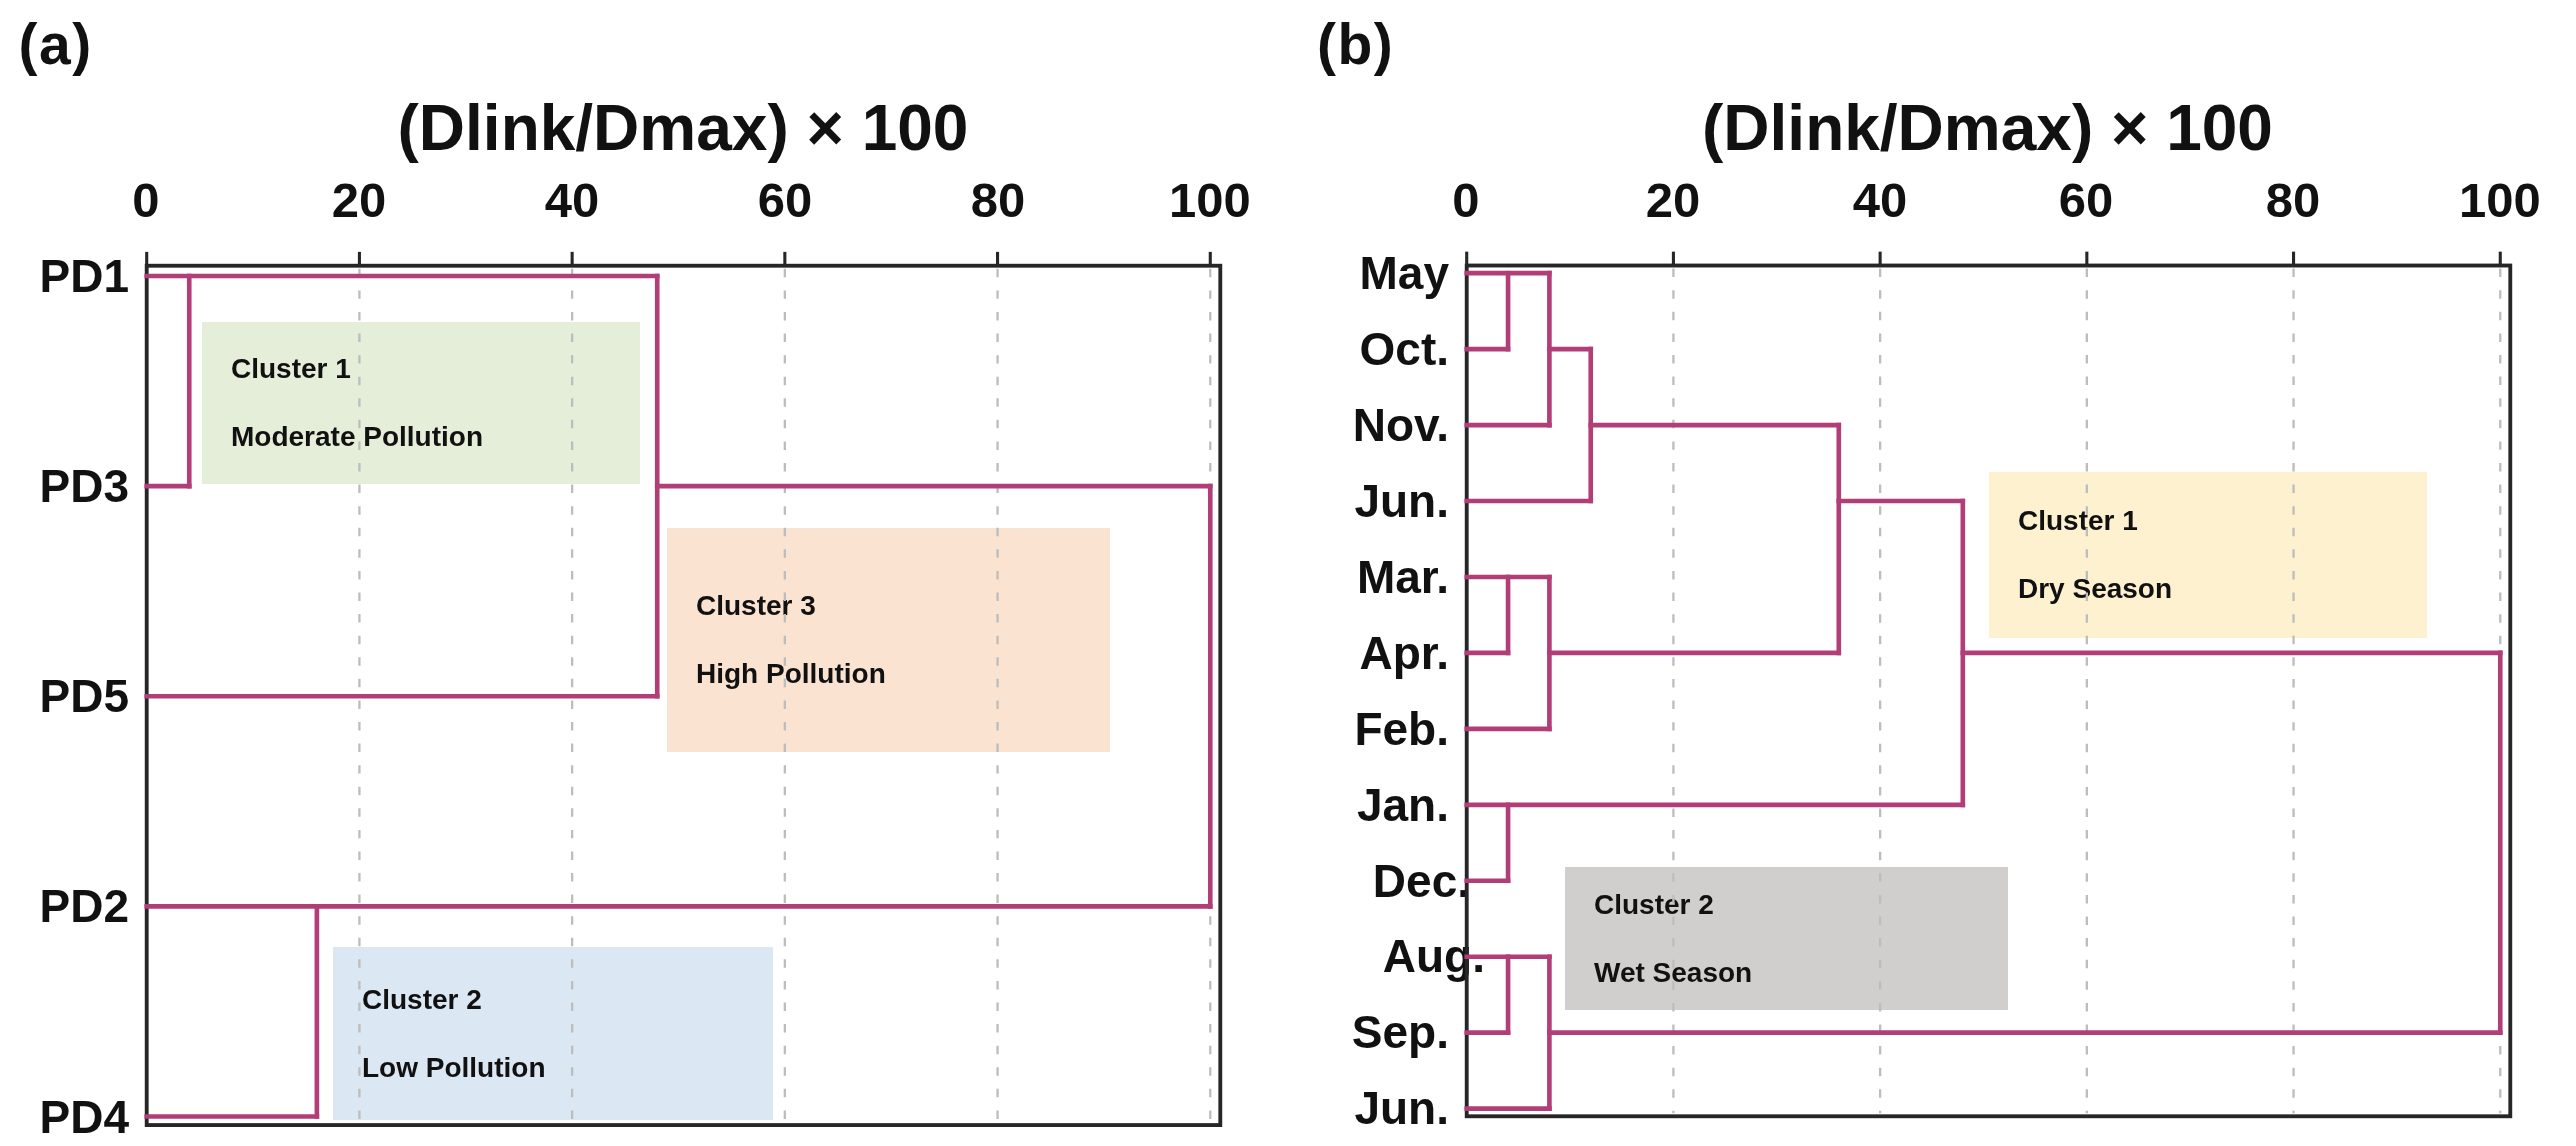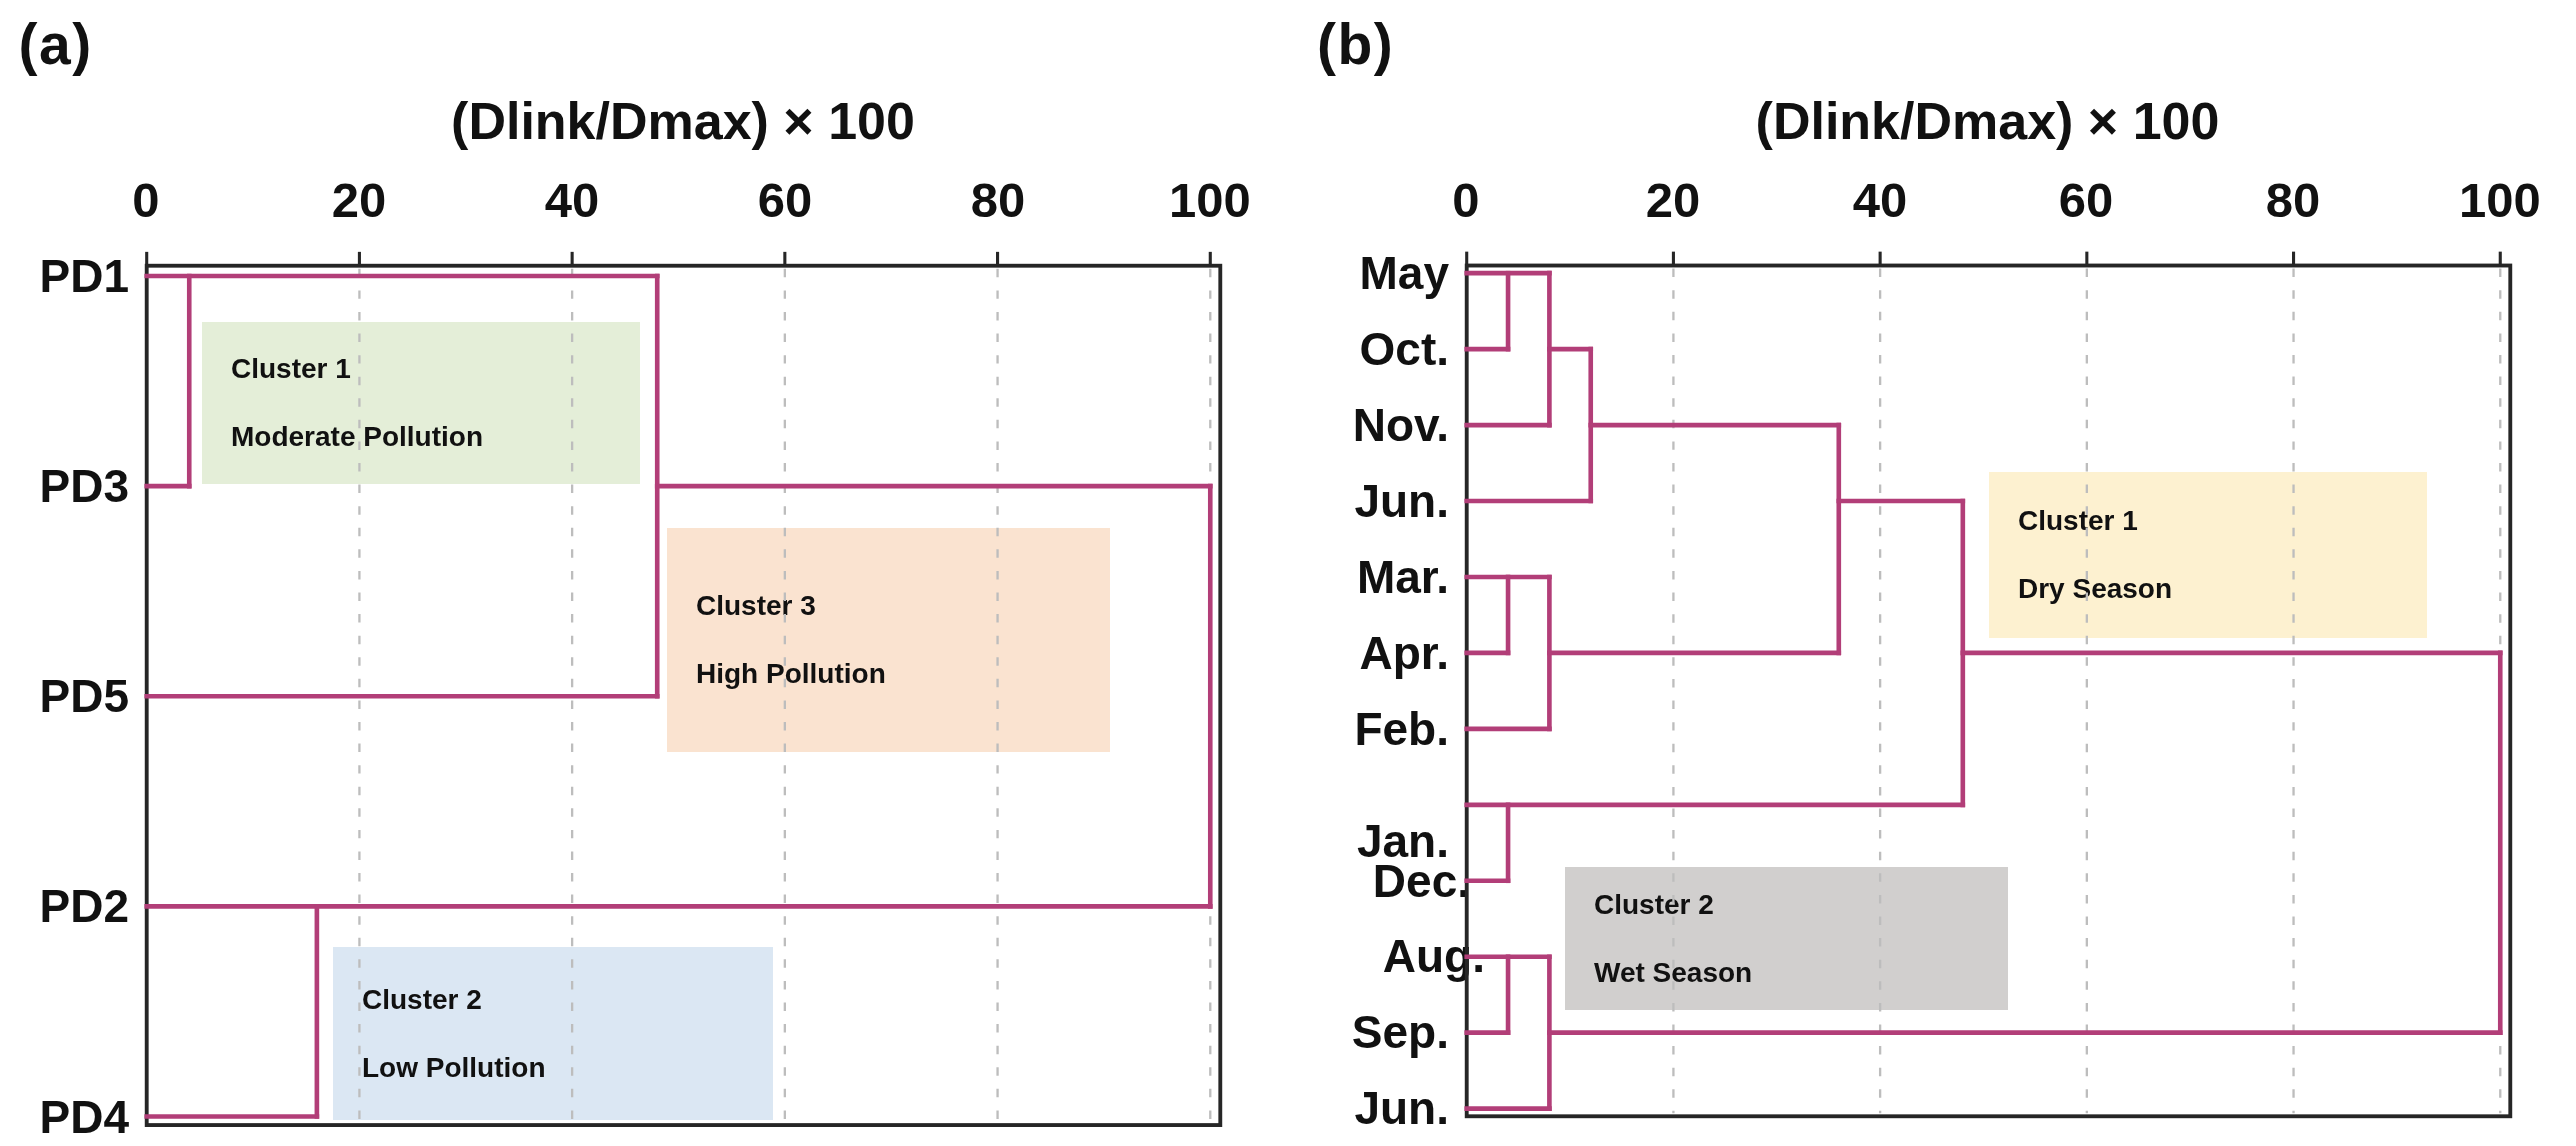--- a/index.html
+++ b/index.html
@@ -1,20 +1,20 @@
 <!DOCTYPE html>
 <html style="font-size:12.3px"><head>
 <meta charset="utf-8">
 <style>
   html,body{margin:0;padding:0;background:#ffffff;}
   .figure{position:relative;width:2576px;height:1147px;background:#fff;
           font-family:"Liberation Sans",sans-serif;font-weight:700;color:#111;overflow:hidden;}
   .abs{position:absolute;}
   .panel-letter{font-size:57px;letter-spacing:1.5px;}
-  .axis-title{font-size:52px;text-align:center;white-space:nowrap;}
+  .axis-title{font-size:64px;text-align:center;white-space:nowrap;}
   .tick-label{font-size:49px;text-align:center;line-height:49px;}
   .leaf-label{font-size:46px;text-align:right;line-height:57px;white-space:nowrap;}
   .cluster-box{display:flex;flex-direction:column;justify-content:center;
                padding-left:29px;box-sizing:border-box;}
   .cluster-line{font-size:28px;line-height:68px;white-space:nowrap;}
   svg{display:block;}
 </style>
 </head>
 <body>
 
@@ -79,21 +79,21 @@
       <div class="abs tick-label" style="left: 2009px; top: 176px; width: 154px; height: 49px;">60</div>
       <div class="abs tick-label" style="left: 2216px; top: 176px; width: 154px; height: 49px;">80</div>
       <div class="abs tick-label" style="left: 2423px; top: 176px; width: 154px; height: 49px;">100</div>
       <div class="abs leaf-label" style="left: 1218px; top: 245px; width: 231px; height: 57px;">May</div>
       <div class="abs leaf-label" style="left: 1218px; top: 321px; width: 231px; height: 57px;">Oct.</div>
       <div class="abs leaf-label" style="left: 1218px; top: 397px; width: 231px; height: 57px;">Nov.</div>
       <div class="abs leaf-label" style="left: 1218px; top: 473px; width: 231px; height: 57px;">Jun.</div>
       <div class="abs leaf-label" style="left: 1218px; top: 549px; width: 231px; height: 57px;">Mar.</div>
       <div class="abs leaf-label" style="left: 1218px; top: 625px; width: 231px; height: 57px;">Apr.</div>
       <div class="abs leaf-label" style="left: 1218px; top: 701px; width: 231px; height: 57px;">Feb.</div>
-      <div class="abs leaf-label" style="left: 1218px; top: 777px; width: 231px; height: 57px; margin-top: 36px;">Jan.</div>
+      <div class="abs leaf-label" style="left: 1218px; top: 777px; width: 231px; height: 57px;">Jan.</div>
       <div class="abs leaf-label" style="left: 1218px; top: 853px; width: 231px; height: 57px; padding-left: 21px;">Dec.</div>
       <div class="abs leaf-label" style="left: 1218px; top: 928px; width: 231px; height: 57px; padding-left: 36px;">Aug.</div>
       <div class="abs leaf-label" style="left: 1218px; top: 1004px; width: 231px; height: 57px;">Sep.</div>
       <div class="abs leaf-label" style="left: 1218px; top: 1080px; width: 231px; height: 57px;">Jun.</div>
       <div class="abs cluster-box" style="left: 1989px; top: 472px; width: 438px; height: 166px; background: rgb(253, 241, 208);">
         <div class="cluster-line">Cluster 1</div>
         <div class="cluster-line">Dry Season</div>
       </div>
       <div class="abs cluster-box" style="left: 1565px; top: 867px; width: 443px; height: 143px; background: rgb(209, 207, 206);">
         <div class="cluster-line">Cluster 2</div>

